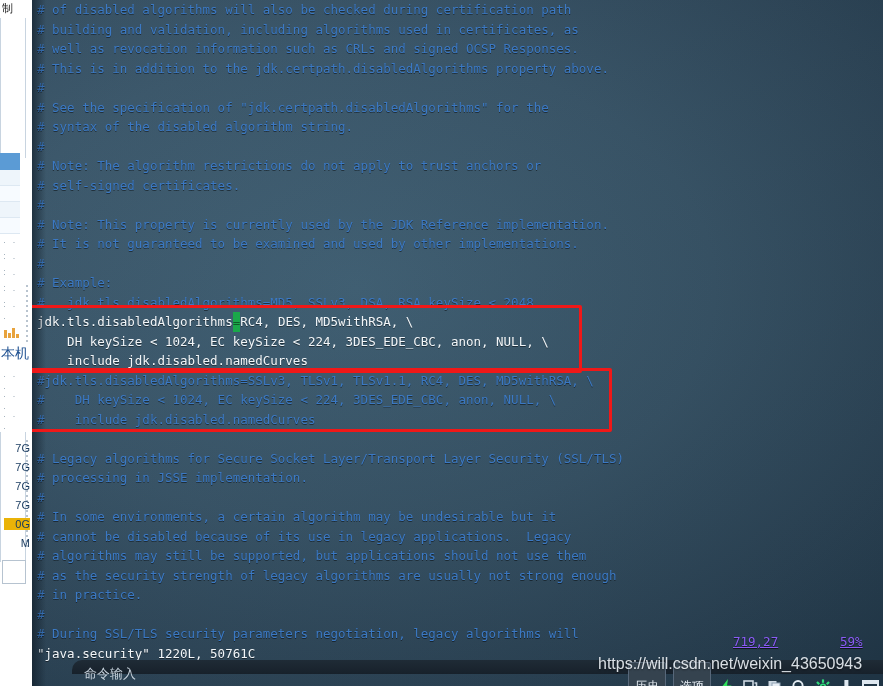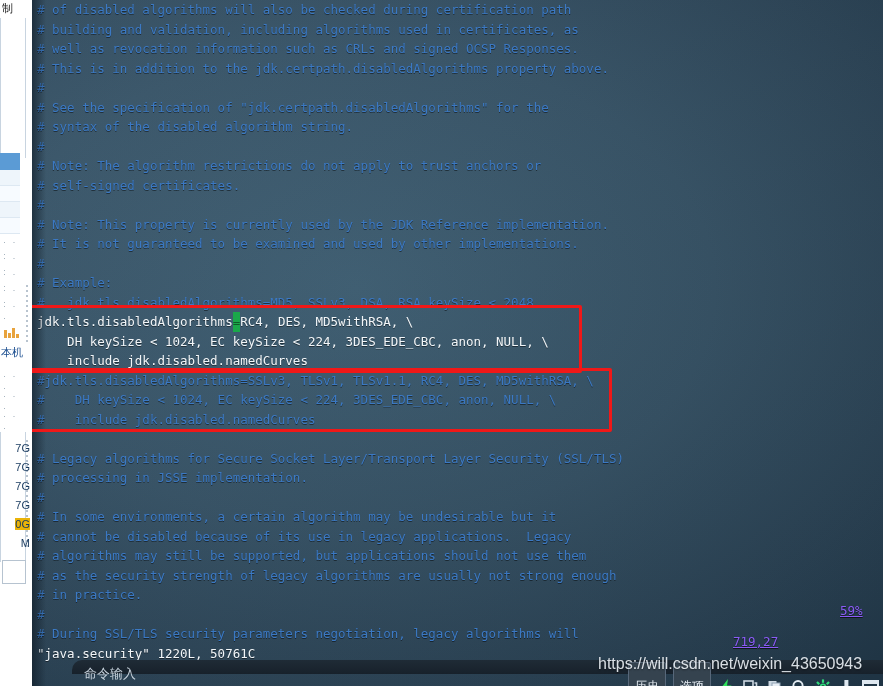--- a/index.html
+++ b/index.html
@@ -54,28 +54,28 @@
   .bg-app .bg-bars {
     position: absolute; left: 4px; top: 320px;
     width: 16px; height: 11px;
   }
   .bg-app .bg-bars i {
     display: inline-block; width: 3px; margin-right: 1px;
     background: #e8a33d; vertical-align: bottom;
   }
   .bg-app .bg-cn {
     position: absolute; left: 1px; top: 345px;
-    font-size: 11px; color: #1a4d8f; white-space: nowrap;
+    font-size: 14px; color: #1a4d8f; white-space: nowrap;
   }
   .bg-app .bg-size {
     position: absolute; right: 2px;
     font-size: 11px; color: #17395e;
     white-space: nowrap;
   }
-  .bg-app .bg-size.hl { background: #eab308; }
+  .bg-app .bg-size.hl { background: #eab308; padding-left: 11px; }
   .bg-app .bg-vsep {
     position: absolute; left: 26px; top: 440px;
     width: 2px; height: 110px;
     background: repeating-linear-gradient(to bottom,#b9c4cf 0 2px, transparent 2px 5px);
   }
   .bg-app .bg-vsep2 {
     position: absolute; left: 26px; top: 285px;
     width: 2px; height: 60px;
     background: repeating-linear-gradient(to bottom,#b9c4cf 0 2px, transparent 2px 5px);
   }
@@ -148,21 +148,21 @@
   .pos, .pct {
     position: absolute;
     z-index: 6;
     font-family: "DejaVu Sans Mono", monospace;
     font-size: 12.5px;
     color: #8b5cf6;
     text-shadow: 0 1px 1px rgba(0,0,0,0.6);
     text-decoration: underline;
   }
   .pos { left: 733px; top: 634px; }
-  .pct { left: 840px; top: 603px; text-align: right; }
+  .pct { left: 840px; top: 634px; text-align: right; }
 
   
   .watermark {
     position: absolute;
     left: 598px; top: 655px;
     z-index: 9;
     font-family: "Liberation Sans", sans-serif;
     font-size: 16px;
     color: #e9eef3;
     opacity: 0.92;

